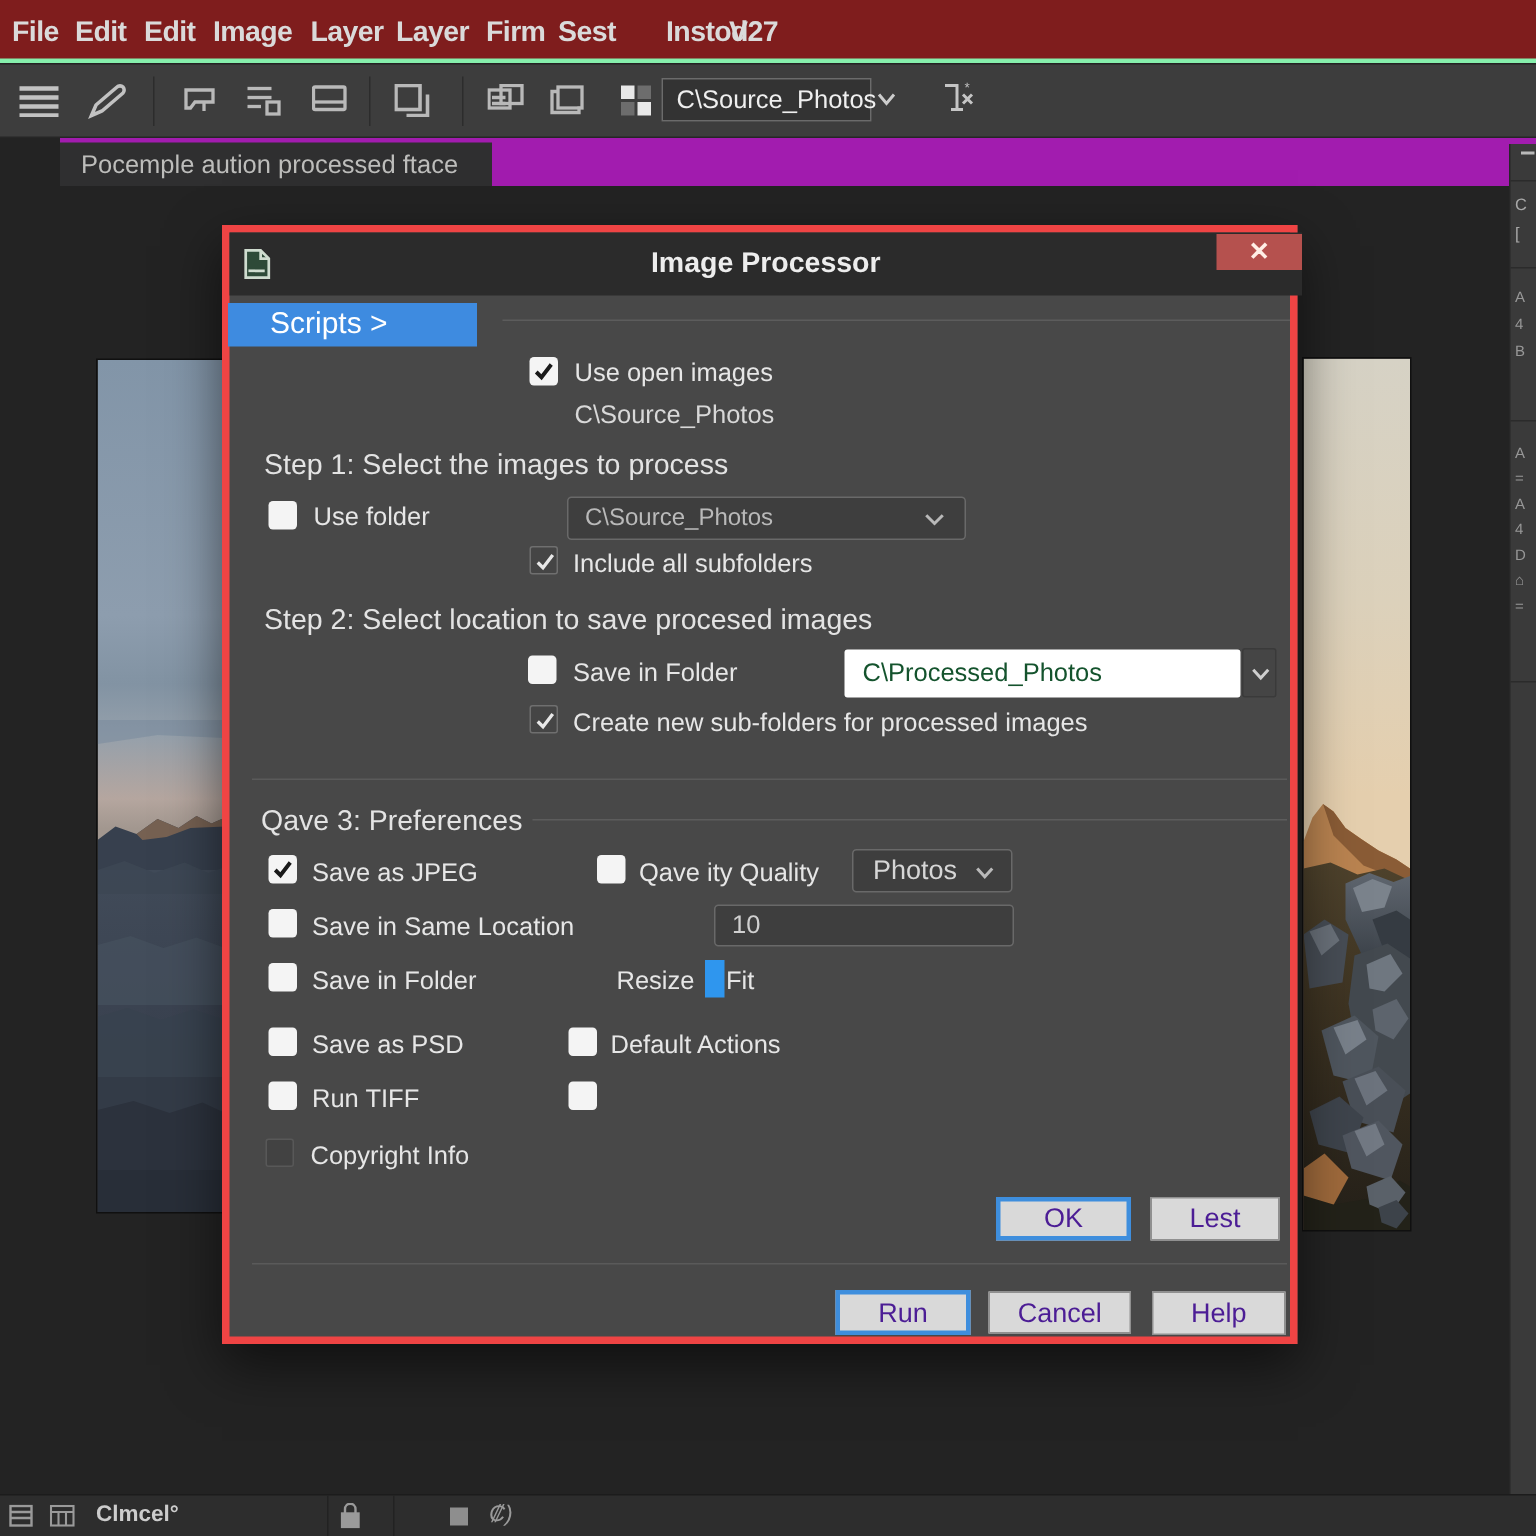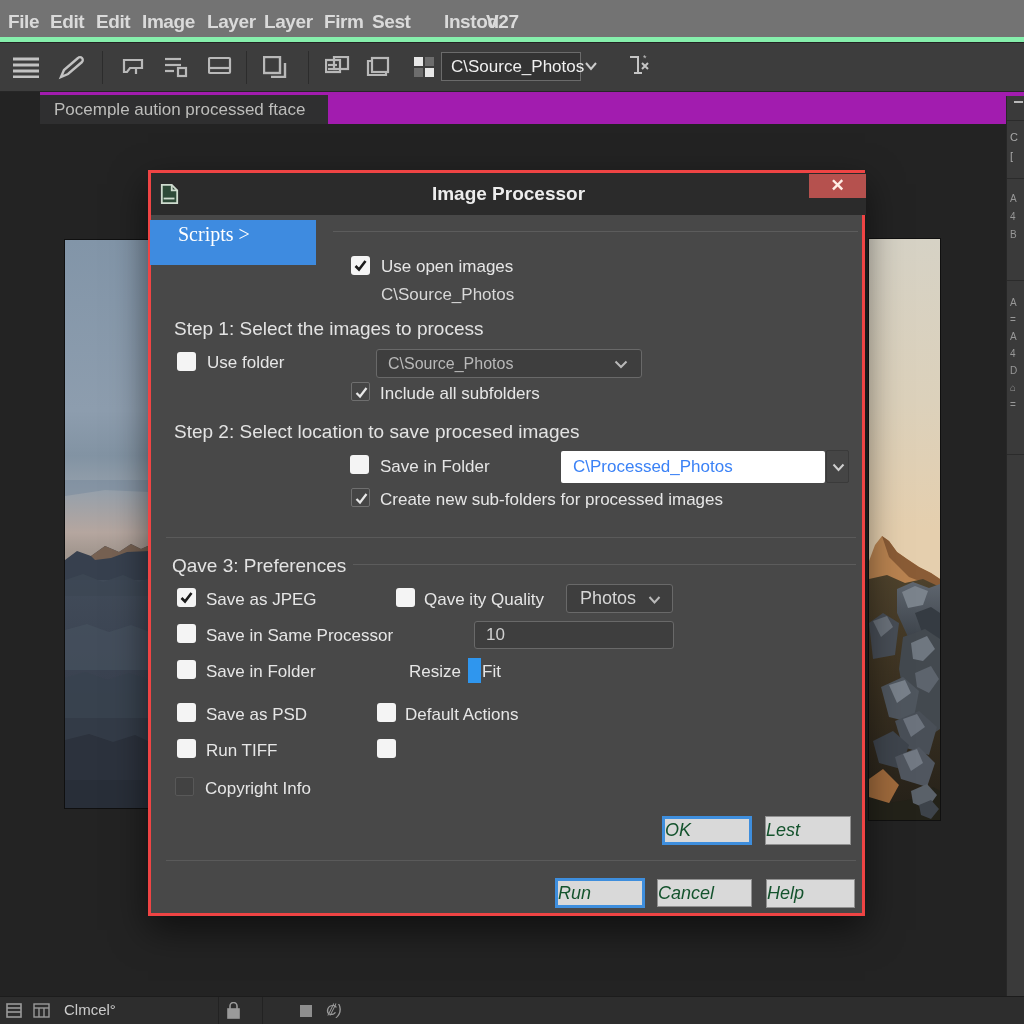--- a/index.html
+++ b/index.html
@@ -1,21 +1,21 @@
 <!DOCTYPE html>
 <html><head>
 <meta charset="utf-8">
 <style>
   * { margin:0; padding:0; box-sizing:border-box; }
   html,body { width:1024px; height:1024px; overflow:hidden; background:#232323;
     font-family:"Liberation Sans", sans-serif; }
 
   
   #menubar { position:absolute; left:0; top:0; width:1024px; height:42px;
-    background:#737373; border-bottom:5px solid #86efac; }
+    background:#7f1d1d; border-bottom:3px solid #86efac; }
   #menubar span { position:absolute; top:11px; color:#dadada; font-size:19px; font-weight:600; letter-spacing:-0.4px; }
   #toolbar { position:absolute; left:0; top:43px; width:1024px; height:49px;
     background:#3d3d3d; border-bottom:1px solid #262626; }
   .tsep { position:absolute; top:8px; width:1px; height:33px; background:#2c2c2c; }
   .ticon { position:absolute; top:13px; }
   #tabrow { position:absolute; left:0; top:92px; width:1006px; height:32px; background:#a21caf;margin-left:40px; }
   #tab { position:absolute; left:0; top:3px; width:288px; height:29px; background:#2f2f30;
     color:#bdbdbb; font-size:17px; line-height:29px; padding-left:14px; }
 
   
@@ -24,59 +24,59 @@
   #statusbar { position:absolute; left:0; top:996px; width:1024px; height:28px;
     background:#2d2d2d; border-top:1px solid #1c1c1c; color:#9f9f9f; }
 
   
   #photoL { position:absolute; left:65px; top:240px; width:85px; height:568px;
     outline:1px solid #101010; }
   #photoR { position:absolute; left:869px; top:239px; width:71px; height:581px;
     outline:1px solid #101010; }
 
   
-  #dialog { position:absolute; left:148px; top:170px; width:717px; height:746px;
-    background:#484848; box-shadow:0 14px 34px rgba(0,0,0,0.55); border:3px solid #ef4444; }
+  #dialog { position:absolute; left:148px; top:150px; width:717px; height:746px;
+    background:#484848; box-shadow:0 14px 34px rgba(0,0,0,0.55); border:5px solid #ef4444; }
   #titlebar { position:absolute; left:0; top:0; width:715px; height:42px; background:#2b2b2b; }
   #title { width:100%; text-align:center; line-height:42px; color:#ededed;
     font-size:19px; font-weight:bold; }
   #closebtn { position:absolute; left:658px; top:1px; width:57px; height:24px;
     background:#b5514e; color:#ffeee6; text-align:center; line-height:24px;
     font-size:17px; font-weight:bold; }
 
   
-  #menu-blue { position:absolute; left:-1px; top:47px; width:166px; height:45px;
-    background:#3e8be0; color:#fff; font-size:20px; line-height:29px; padding-left:28px;font-family:Liberation Serif, serif; }
+  #menu-blue { position:absolute; left:-1px; top:47px; width:166px; height:29px;
+    background:#3e8be0; color:#fff; font-size:20px; line-height:29px; padding-left:28px; }
   #menu-grey { position:absolute; left:-1px; top:76px; width:166px; height:34px;
     background:#424242; color:#f2f2f2; font-size:20px; line-height:34px; padding-left:31px;
     box-shadow:4px 4px 8px rgba(0,0,0,0.35); }
 
   .hline { position:absolute; height:1px; background:#5c5c5c; }
 
   .lbl { position:absolute; color:#e6e6e6; font-size:17px; white-space:nowrap; }
   .heading { position:absolute; color:#e3e3e3; font-size:19px; white-space:nowrap; }
 
   
   .cbw { position:absolute; width:19px; height:19px; background:#f4f4f4; border-radius:3px; }
   .cbd { position:absolute; width:19px; height:19px; background:#454545;
     border:1px solid #6f6f6f; border-radius:2px; }
   .cbdim { position:absolute; width:19px; height:19px; background:#424242;
     border:1px solid #585858; border-radius:2px; }
   .cbw svg, .cbd svg { position:absolute; left:1px; top:1px; }
 
   
   .drop { position:absolute; background:#3e3e3e; border:1px solid #696969; border-radius:3px;
     color:#b9b9b9; }
-  .winput { position:absolute; background:#ffffff; border-radius:2px; color:#3b82f6;
+  .winput { position:absolute; background:#ffffff; border-radius:2px; color:#14532d;
     font-size:17px; }
   .chev { position:absolute; }
 
   
-  .btn { position:absolute; background:#d9d9d9; color:#14532d; font-size:18px;
-    text-align:left; border:1px solid #909090;font-style:italic; }
+  .btn { position:absolute; background:#d9d9d9; color:#4c1d95; font-size:18px;
+    text-align:center; border:1px solid #909090; }
   .btn.focus { border:3px solid #3e8edd; }
 </style>
 </head>
 <body>
 
 <div id="menubar">
   <span style="left:8px">File</span>
   <span style="left:50px">Edit</span>
   <span style="left:96px">Edit</span>
   <span style="left:142px">Image</span>
@@ -267,21 +267,21 @@
       </g>
   </svg>
   <svg style="position:absolute;left:33px;top:6px" width="17" height="15" viewBox="0 0 17 15">
     <g stroke="#9a9a9a" stroke-width="1.4" fill="none">
         <rect x="1" y="1" width="15" height="13"></rect>
     <line x1="1" y1="5" x2="16" y2="5"></line>
         <line x1="6" y1="5" x2="6" y2="14"></line>
         <line x1="11" y1="5" x2="11" y2="14"></line>
       </g>
   </svg>
-  <div style="position:absolute;left:64px;top:4px;color:#cccccc;font-size:15px;font-weight:normal">Clmcel°</div>
+  <div style="position:absolute;left:64px;top:4px;color:#cccccc;font-size:15px;font-weight:bold">Clmcel°</div>
   <div style="position:absolute;left:218px;top:0;width:1px;height:28px;background:#222222"></div>
   <svg style="position:absolute;left:227px;top:5px" width="13" height="17" viewBox="0 0 13 17">
     <g stroke="#9a9a9a" stroke-width="1.6" fill="none">
       <rect x="1" y="7" width="11" height="9" fill="#9a9a9a"></rect>
         <path d="M3 7 L3 4 A3.5 3.5 0 0 1 10 4 L10 7"></path>
     </g>
   </svg>
   <div style="position:absolute;left:262px;top:0;width:1px;height:28px;background:#222222"></div>
   <div style="position:absolute;left:300px;top:8px;width:12px;height:12px;background:#8e8e8e"></div>
   <div style="position:absolute;left:326px;top:4px;color:#9a9a9a;font-size:15px;font-style:italic">₡)</div>
@@ -358,21 +358,21 @@
   <div class="lbl" style="left:55px;top:417px">Save as JPEG</div>
   <div class="cbw" style="left:245px;top:415px"></div>
   <div class="lbl" style="left:273px;top:417px">Qave ity Quality</div>
   <div class="drop" style="left:415px;top:411px;width:107px;height:29px;font-size:18px;line-height:27px;padding-left:13px;color:#d6d6d6">Photos
     <svg class="chev" style="right:11px;top:11px" width="13" height="8" viewBox="0 0 13 8">
       <path d="M1.5 1 L6.5 6.5 L11.5 1" stroke="#b9b9b9" stroke-width="2" fill="none"></path>
       </svg>
   </div>
 
   <div class="cbw" style="left:26px;top:451px"></div>
-  <div class="lbl" style="left:55px;top:453px">Save in Same Processor</div>
+  <div class="lbl" style="left:55px;top:453px">Save in Same Location</div>
   <div class="drop" style="left:323px;top:448px;width:200px;height:28px;font-size:17px;line-height:26px;padding-left:11px;color:#d0d0d0">10</div>
 
   <div class="cbw" style="left:26px;top:487px"></div>
   <div class="lbl" style="left:55px;top:489px">Save in Folder</div>
   <div class="lbl" style="left:258px;top:489px">Resize</div>
   <div style="position:absolute;left:317px;top:485px;width:13px;height:25px;background:#2f96ee"></div>
   <div class="lbl" style="left:331px;top:489px">Fit</div>
 
   <div class="cbw" style="left:26px;top:530px"></div>
   <div class="lbl" style="left:55px;top:532px">Save as PSD</div>

